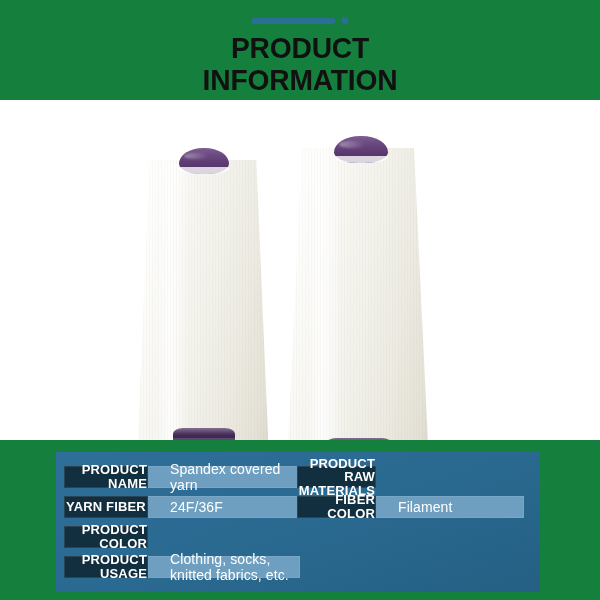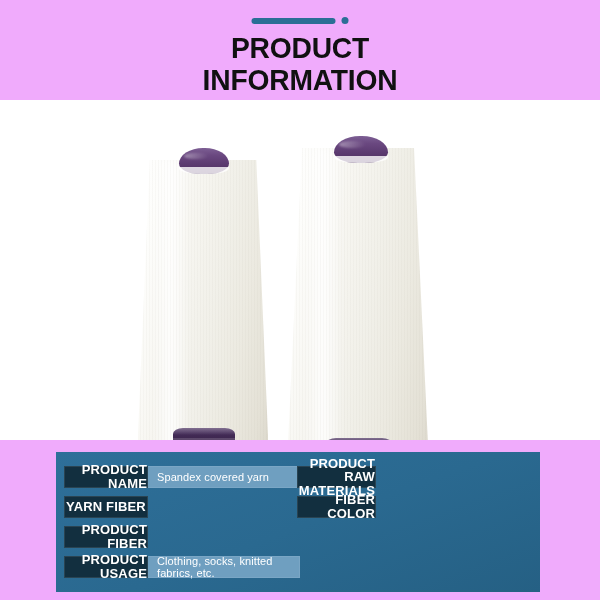--- a/index.html
+++ b/index.html
@@ -2,21 +2,21 @@
 <html><head>
 <meta charset="utf-8">
 <style>
   * { margin:0; padding:0; box-sizing:border-box; }
   html, body {
     width:600px; height:600px;
     background:#ffffff;
     font-family:"Liberation Sans", sans-serif;
     overflow:hidden;
   }
-  #page { position:relative; width:600px; height:600px; background:#f0abfc; }
+  #page { position:relative; width:600px; height:600px; background:#15803d; }
 
   
   #header { position:absolute; left:0; top:0; width:600px; height:100px; }
   .deco { position:absolute; top:17px; left:50%; transform:translateX(-50%);
           display:flex; align-items:center; gap:6px; }
   .deco-bar { width:84px; height:6px; border-radius:3px; background:#2b6e96; }
   .deco-dot { width:7px; height:7px; border-radius:50%; background:#2b6e96; }
   #title { position:absolute; top:32px; left:0; width:600px; text-align:center;
            font-size:30px; line-height:1.07; font-weight:bold;
            letter-spacing:-0.2px; color:#111111;
@@ -95,22 +95,22 @@
   .srow.col-l { left:8px; width:236px; }
   .srow.col-r { left:241px; width:227px; }
 
   .slabel { width:84px; flex:0 0 84px; background:#122f3f;
             color:#ffffff; font-size:13px; font-weight:bold;
             letter-spacing:0.15px; display:flex; align-items:center;
             justify-content:center; text-align:right; line-height:1.05;
             border:1px solid rgba(255,255,255,0.10); }
   .srow.col-r .slabel { width:79px; flex:0 0 79px; }
   .svalue { flex:1 1 auto; background:#6f9fc0; color:#ffffff;
-            font-size:11px; display:flex; align-items:center;
-            padding-left:9px; letter-spacing:0.1px;
+            font-size:14px; display:flex; align-items:center;
+            padding-left:22px; letter-spacing:0.1px;
             border:1px solid rgba(255,255,255,0.08); border-left:none; }
 </style>
 </head>
 <body>
 
 <div id="page">
 
   <div id="header">
     <div class="deco">
       <span class="deco-bar"></span>
@@ -152,34 +152,36 @@
 
   <div id="spec-panel">
     <div id="spec-grid">
 
       <div class="srow col-l" style="top:14px">
         <div class="slabel">PRODUCT NAME</div>
         <div class="svalue">Spandex covered yarn</div>
       </div>
       <div class="srow col-l" style="top:44px">
         <div class="slabel">YARN FIBER</div>
+        <div class="svalue">24F/36F</div>
       </div>
       <div class="srow col-l" style="top:74px">
-        <div class="slabel">PRODUCT FIBER</div>
+        <div class="slabel">PRODUCT COLOR</div>
       </div>
       <div class="srow col-l" style="top:104px">
         <div class="slabel">PRODUCT USAGE</div>
         <div class="svalue">Clothing, socks, knitted fabrics, etc.</div>
       </div>
 
       <div class="srow col-r" style="top:14px">
         <div class="slabel">PRODUCT RAW MATERIALS</div>
       </div>
       <div class="srow col-r" style="top:44px">
         <div class="slabel">FIBER COLOR</div>
+        <div class="svalue">Filament</div>
       </div>
       <div class="srow col-r" style="top:74px">
       </div>
 
     </div>
   </div>
 
 </div>
 
 </body></html>

